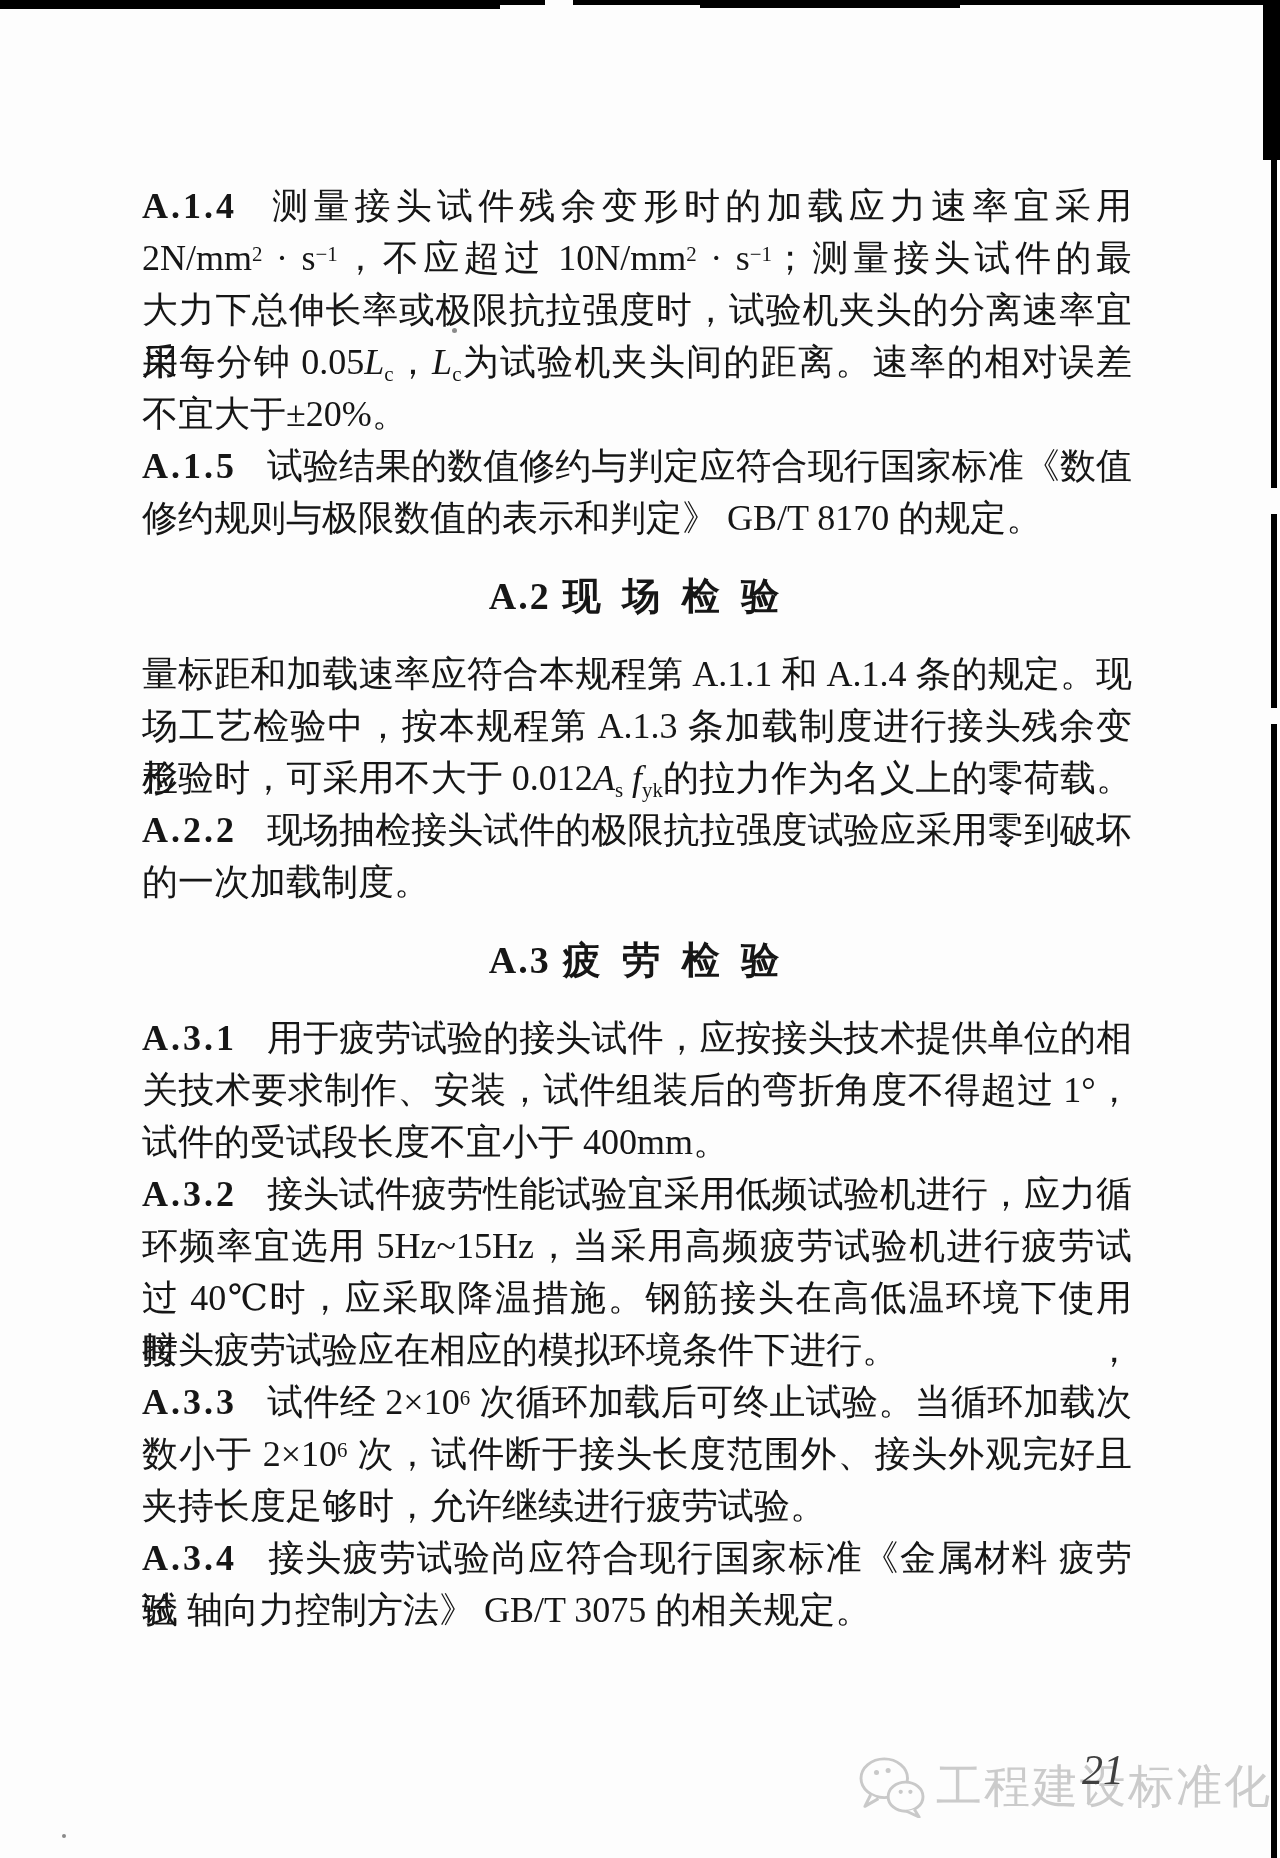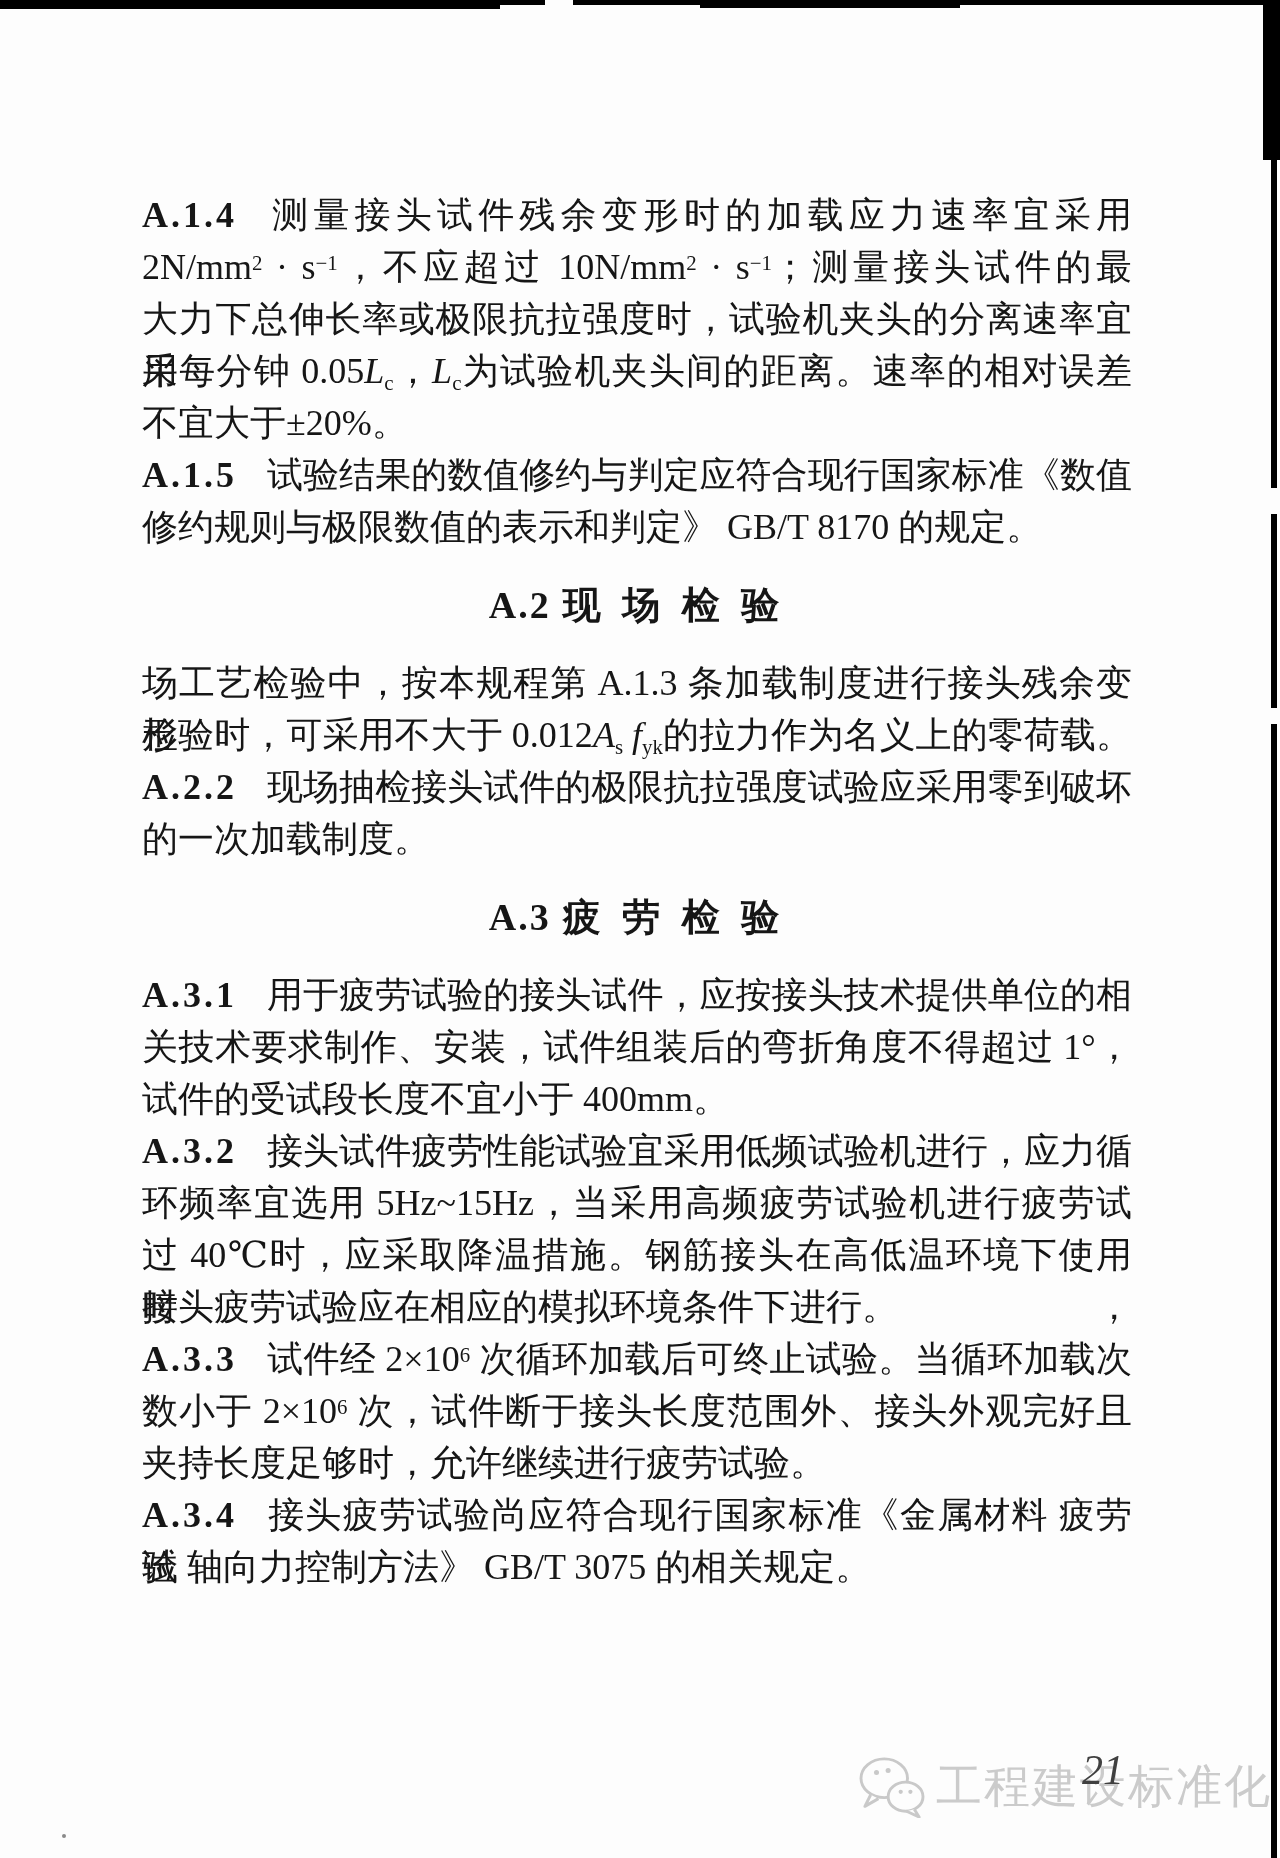--- a/index.html
+++ b/index.html
@@ -9,21 +9,21 @@
     background:#fdfdfd;
     overflow:hidden;
     font-family:"Liberation Serif","DejaVu Serif",serif;
     color:#161616;
   }
   
   .art{position:absolute;background:#000;}
   .art-gap{position:absolute;background:#fdfdfd;}
   
   .doc{
-    position:absolute;left:142px;top:189px;width:990px;
+    position:absolute;left:142px;top:180px;width:990px;
   }
   .line{
     font-size:36px;line-height:52px;height:52px;
     text-align:justify;text-align-last:justify;
     white-space:nowrap;
     color:#161616;
   }
   .line.last{text-align-last:left;font-family:Liberation Serif, serif;}
   .line span{white-space:normal;}
   .n{font-weight:700;letter-spacing:3px;margin-right:30px;}
@@ -74,20 +74,21 @@
 
   <div class="doc">
       <div class="line"><span class="n">A.1.4</span><span>测量接头试件残余变形时的加载应力速率宜采用</span></div>
       <div class="line"><span>2N/mm</span><span class="sup">2</span><span> · s</span><span class="sup">−1</span><span>，不应超过 10N/mm</span><span class="sup">2</span><span> · s</span><span class="sup">−1</span><span>；测量接头试件的最</span></div>
       <div class="line"><span>大力下总伸长率或极限抗拉强度时，试验机夹头的分离速率宜采</span></div>
       <div class="line"><span>用每分钟 0.05</span><span class="i">L</span><span class="sub">c</span><span>，</span><span class="i">L</span><span class="sub">c</span><span>为试验机夹头间的距离。速率的相对误差</span></div>
       <div class="line last"><span>不宜大于±20%。</span></div>
       <div class="line"><span class="n">A.1.5</span><span>试验结果的数值修约与判定应符合现行国家标准《数值</span></div>
       <div class="line last"><span>修约规则与极限数值的表示和判定》 GB/T 8170 的规定。</span></div>
       <div class="heading"><span class="hnum">A.2</span><span class="htitle">现 场 检 验</span></div>
+      <div class="line"><span>量标距和加载速率应符合本规程第 A.1.1 和 A.1.4 条的规定。现</span></div>
       <div class="line"><span>场工艺检验中，按本规程第 A.1.3 条加载制度进行接头残余变形</span></div>
       <div class="line"><span>检验时，可采用不大于 0.012</span><span class="i">A</span><span class="sub">s</span><span> </span><span class="i">f</span><span class="sub">yk</span><span>的拉力作为名义上的零荷载。</span></div>
       <div class="line"><span class="n">A.2.2</span><span>现场抽检接头试件的极限抗拉强度试验应采用零到破坏</span></div>
       <div class="line last"><span>的一次加载制度。</span></div>
       <div class="heading"><span class="hnum">A.3</span><span class="htitle">疲 劳 检 验</span></div>
       <div class="line"><span class="n">A.3.1</span><span>用于疲劳试验的接头试件，应按接头技术提供单位的相</span></div>
       <div class="line"><span>关技术要求制作、安装，试件组装后的弯折角度不得超过 1°，</span></div>
       <div class="line last"><span>试件的受试段长度不宜小于 400mm。</span></div>
       <div class="line"><span class="n">A.3.2</span><span>接头试件疲劳性能试验宜采用低频试验机进行，应力循</span></div>
       <div class="line"><span>环频率宜选用 5Hz~15Hz，当采用高频疲劳试验机进行疲劳试</span></div>

